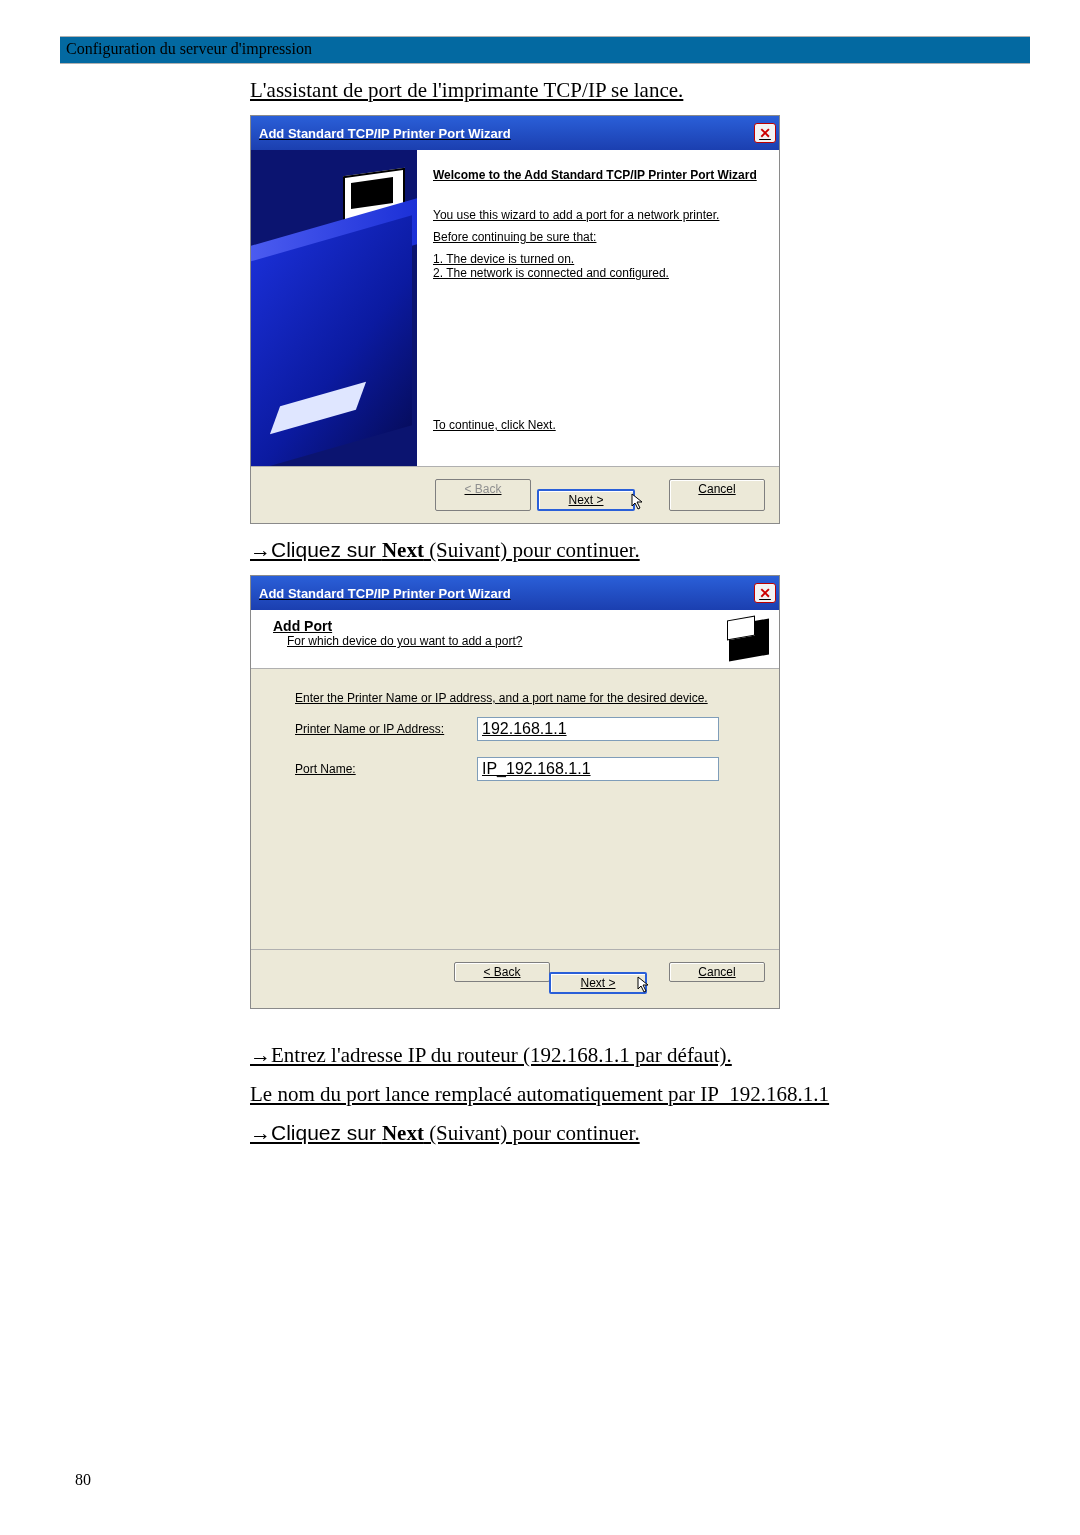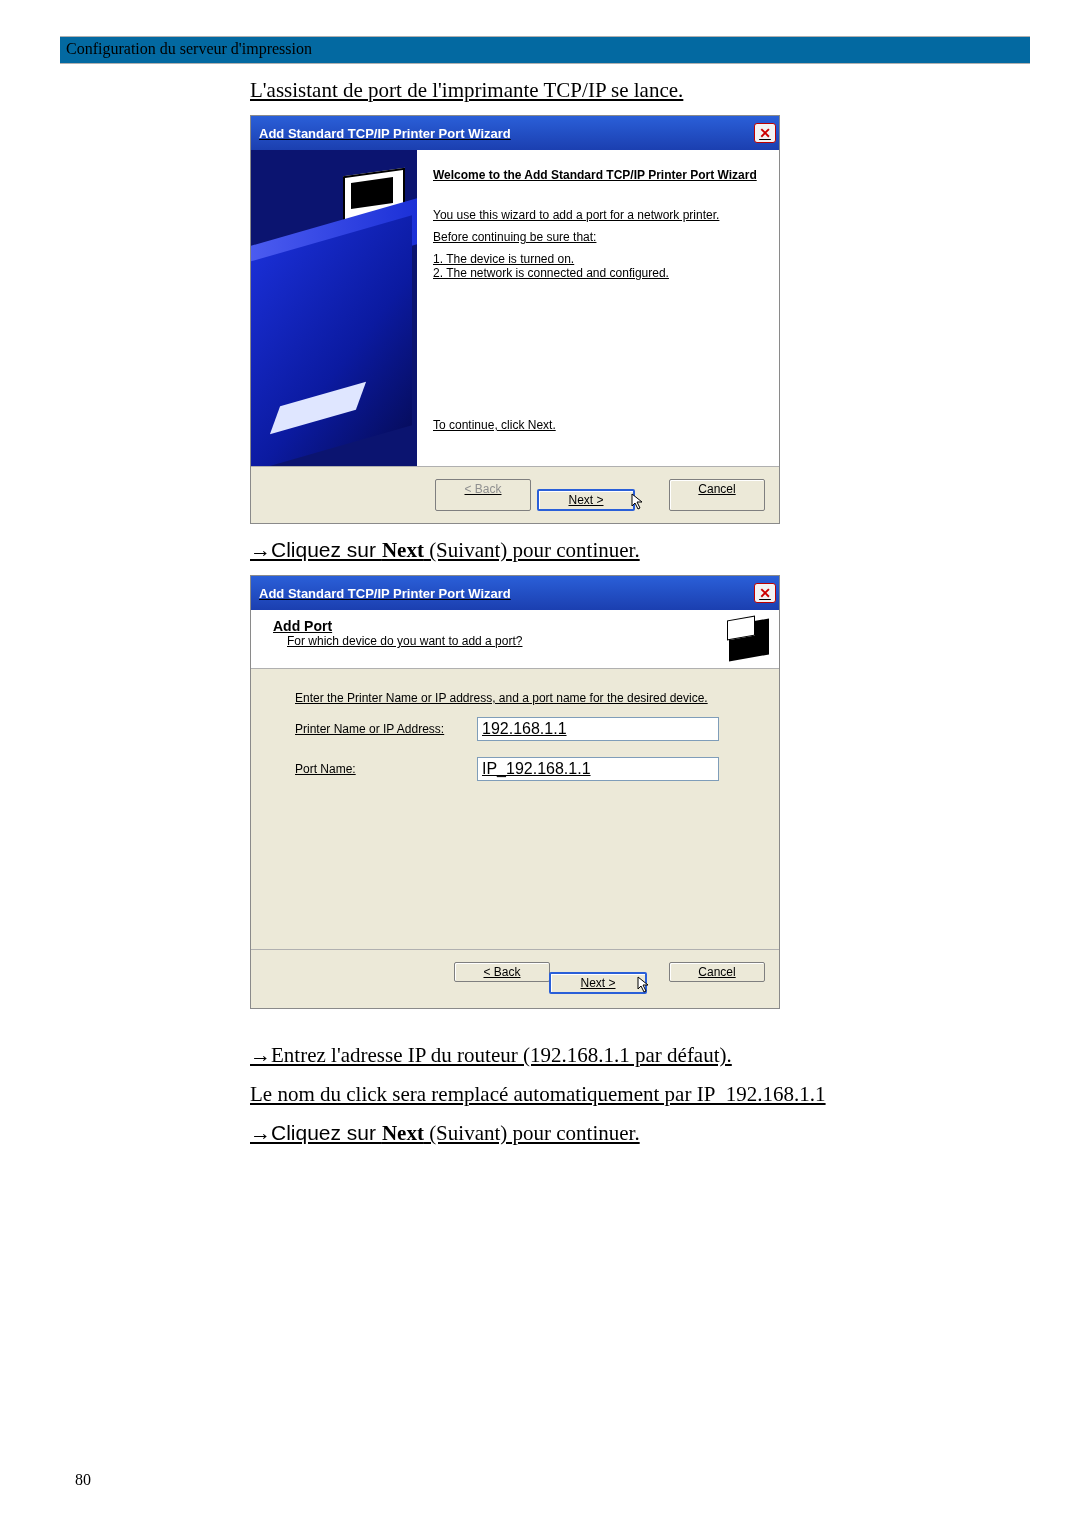--- a/index.html
+++ b/index.html
@@ -304,21 +304,21 @@
         <div class="cursor">
           <svg viewBox="0 0 16 18">
               <polygon points="1,1 1,13 4,10 7,16 9,15 6,9 11,9" fill="#fff" stroke="#000" stroke-width="1"></polygon>
             </svg>
         </div>
         <div class="btn cancel">Cancel</div>
       </div>
     </div>
 
     <p class="body-text" style="margin-top:34px;">→Entrez l'adresse IP du routeur (192.168.1.1 par défaut).</p>
-    <p class="body-text">Le nom du click sera remplacé automatiquement par IP_192.168.1.1</p>
+    <p class="body-text">Le nom du port lance remplacé automatiquement par IP_192.168.1.1</p>
     <p class="body-text">
       <span class="arrow">→Cliquez sur </span><b>Next</b><span> (Suivant) pour continuer.</span>
     </p>
 
   </div>
 
   <div class="page-num">80</div>
 </div>
 
 </body></html>

